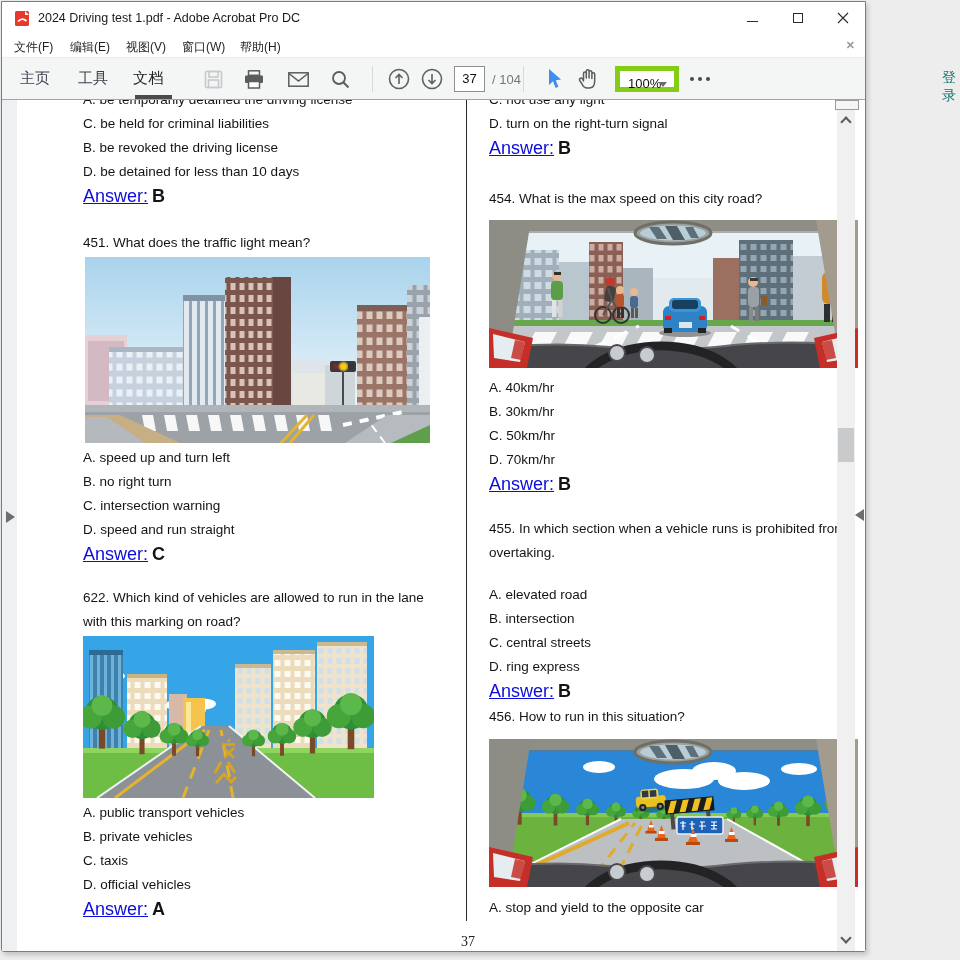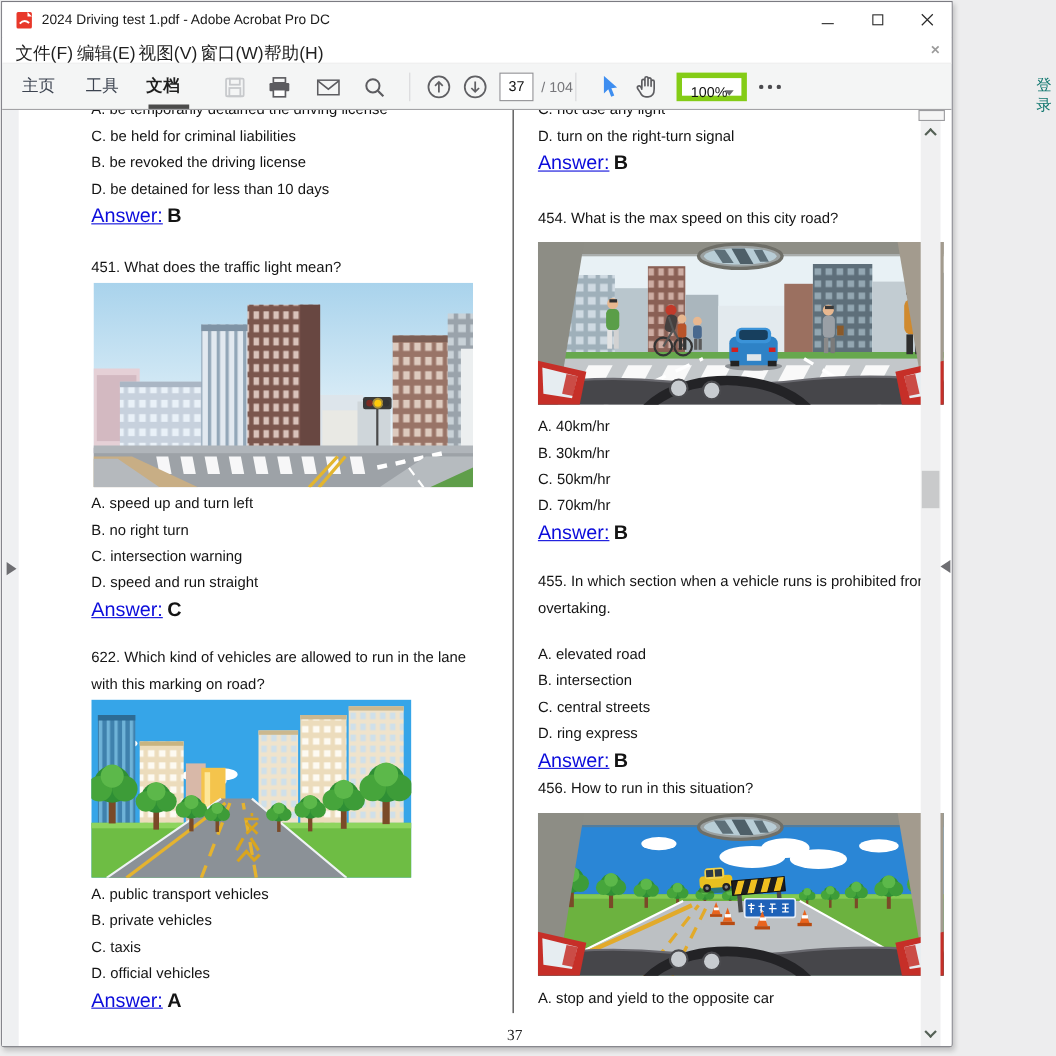--- a/index.html
+++ b/index.html
@@ -6,25 +6,25 @@
 html,body{width:960px;height:960px;background:#ededee;font-family:"Liberation Sans",sans-serif;overflow:hidden;position:relative}
 .window{position:absolute;left:1px;top:1px;width:865px;height:951px;background:#fff;border:1px solid #7b7b82;border-radius:0 0 3px 3px;box-shadow:2px 3px 5px rgba(0,0,0,.18)}
 .titlebar{position:absolute;left:0;top:0;right:0;height:32px;background:#fff}
 .title-icon{position:absolute;left:12px;top:8px;width:17px;height:17px}
 .title-text{position:absolute;left:36px;top:9px;font-size:12.5px;color:#1a1a1a}
 .win-btn{position:absolute;top:0;width:45px;height:32px;display:flex;align-items:center;justify-content:center}
 .btn-min{right:90px}.btn-max{right:45px}.btn-close{right:0}
 .glyph-min{width:11px;height:1px;background:#2b2b2b;margin-top:6px}
 .glyph-max{width:10px;height:10px;border:1px solid #2b2b2b}
 .menubar{position:absolute;left:0;top:32px;right:0;height:24px;background:#fff;border-bottom:1px solid #ececec}
-.menu-item{position:absolute;top:5px;font-size:16px;color:#1f1f1f}
+.menu-item{position:absolute;top:5px;font-size:12px;color:#1f1f1f}
 .menubar-close{position:absolute;right:10px;top:5px;font-size:11px;color:#9b9b9b;font-weight:bold}
 .toolbar{position:absolute;left:0;top:56px;right:0;height:42px;background:#f4f5f5;border-bottom:1px solid #a3a3a6}
 .tab{position:absolute;top:11px;font-size:15px;color:#3c4350}
-.tab.active{color:#1d1d1d;font-weight:bold;letter-spacing:.5px}
+.tab.active{color:#1d1d1d;font-weight:normal;letter-spacing:.5px}
 .tab-underline{position:absolute;left:133px;bottom:0;width:37px;height:4px;background:#4b4b4b}
 .tbicon{position:absolute}
 .tdiv{position:absolute;top:8px;width:1px;height:26px;background:#d8d8da}
 .pagebox{position:absolute;left:452px;top:8px;width:31px;height:26px;background:#fff;border:1px solid #8f8f93;font-size:13px;color:#111;text-align:center;line-height:24px}
 .pagetotal{position:absolute;left:490px;top:14px;font-size:13px;color:#76767a}
 .zoombox{position:absolute;left:613px;top:8px;width:64px;height:26px;background:#fff;border:5px solid #84cc16}
 .zoomval{position:absolute;left:8px;top:5px;font-size:13px;color:#111}
 .zoomcaret{position:absolute;right:7px;top:11px;width:0;height:0;border-left:4px solid transparent;border-right:4px solid transparent;border-top:5px solid #6a6a6e}
 .dots{position:absolute;left:688px;top:19px;display:flex;gap:4px}
 .dots i{width:4px;height:4px;border-radius:50%;background:#4a4a4e}

